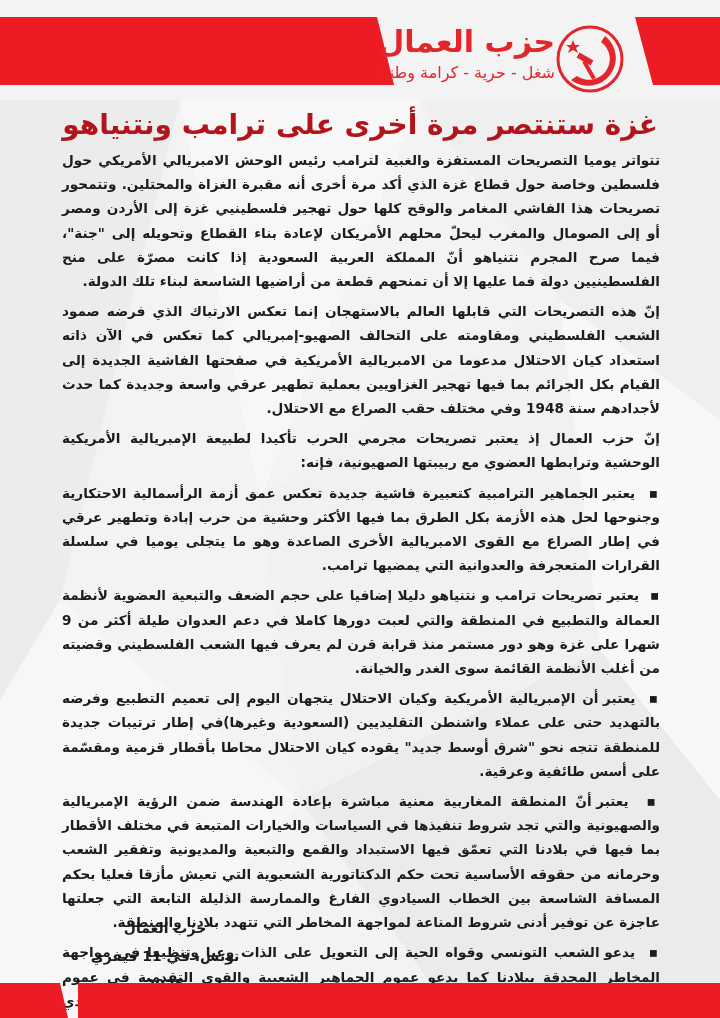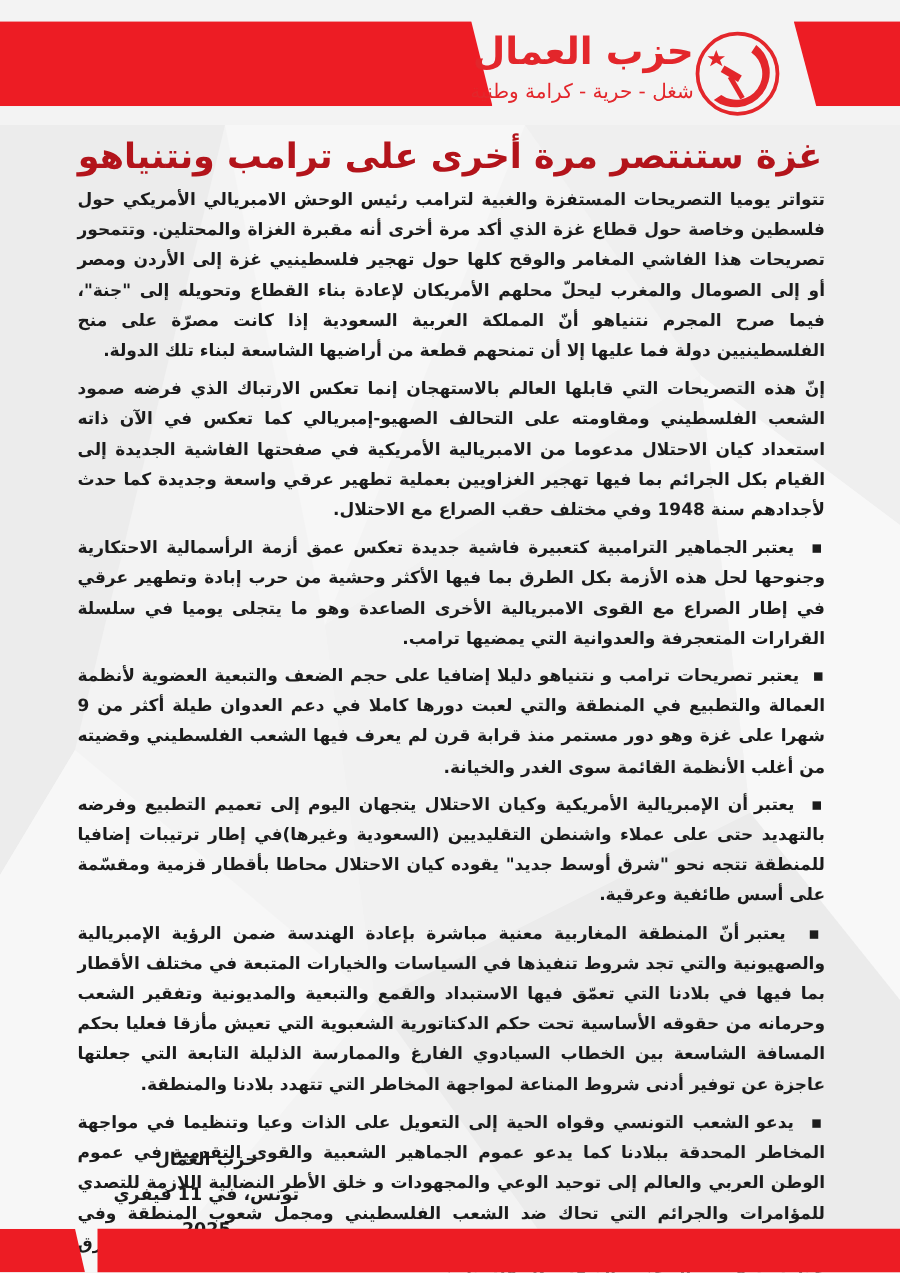--- a/index.html
+++ b/index.html
@@ -75,23 +75,24 @@
   </svg>
   <div class="brand-name">حزب العمال</div>
   <div class="brand-slogan">شغل - حرية - كرامة وطنية</div>
 </div>
 
 <div class="title">غزة ستنتصر مرة أخرى على ترامب ونتنياهو</div>
 
 <div class="content">
   <p>تتواتر يوميا التصريحات المستفزة والغبية لترامب رئيس الوحش الامبريالي الأمريكي حول فلسطين وخاصة حول قطاع غزة الذي أكد مرة أخرى أنه مقبرة الغزاة والمحتلين. وتتمحور تصريحات هذا الفاشي المغامر والوقح كلها حول تهجير فلسطينيي غزة إلى الأردن ومصر أو إلى الصومال والمغرب ليحلّ محلهم الأمريكان لإعادة بناء القطاع وتحويله إلى "جنة"، فيما صرح المجرم نتنياهو أنّ المملكة العربية السعودية إذا كانت مصرّة على منح الفلسطينيين دولة فما عليها إلا أن تمنحهم قطعة من أراضيها الشاسعة لبناء تلك الدولة.</p>
   <p>إنّ هذه التصريحات التي قابلها العالم بالاستهجان إنما تعكس الارتباك الذي فرضه صمود الشعب الفلسطيني ومقاومته على التحالف الصهيو-إمبريالي كما تعكس في الآن ذاته استعداد كيان الاحتلال مدعوما من الامبريالية الأمريكية في صفحتها الفاشية الجديدة إلى القيام بكل الجرائم بما فيها تهجير الغزاويين بعملية تطهير عرقي واسعة وجديدة  كما حدث لأجدادهم سنة 1948 وفي مختلف حقب الصراع مع الاحتلال.</p>
+  <p>إنّ حزب العمال إذ يعتبر تصريحات مجرمي الحرب تأكيدا لطبيعة الإمبريالية الأمريكية الوحشية وترابطها العضوي مع ربيبتها الصهيونية، فإنه:</p>
   <p class="bullet">يعتبر الجماهير الترامبية كتعبيرة فاشية جديدة تعكس عمق أزمة الرأسمالية الاحتكارية وجنوحها لحل هذه الأزمة بكل الطرق بما فيها الأكثر وحشية من حرب إبادة وتطهير عرقي في إطار الصراع مع القوى الامبريالية الأخرى الصاعدة وهو ما يتجلى يوميا في سلسلة القرارات المتعجرفة والعدوانية التي يمضيها ترامب.</p>
   <p class="bullet">يعتبر تصريحات ترامب و نتنياهو دليلا إضافيا على حجم الضعف والتبعية العضوية لأنظمة العمالة والتطبيع في المنطقة والتي لعبت دورها كاملا في دعم العدوان طيلة أكثر من 9 شهرا على غزة وهو دور مستمر منذ قرابة قرن لم يعرف فيها الشعب الفلسطيني وقضيته من أغلب الأنظمة القائمة سوى الغدر والخيانة.</p>
-  <p class="bullet">يعتبر أن الإمبريالية الأمريكية وكيان الاحتلال يتجهان اليوم إلى تعميم التطبيع وفرضه بالتهديد حتى على عملاء واشنطن التقليديين (السعودية وغيرها)في إطار ترتيبات إضافيا للمنطقة تتجه نحو "شرق أوسط جديد" يقوده كيان الاحتلال محاطا بأقطار قزمية ومقسّمة على أسس طائفية وعرقية.</p>
+  <p class="bullet">يعتبر أن الإمبريالية الأمريكية وكيان الاحتلال يتجهان اليوم إلى تعميم التطبيع وفرضه بالتهديد حتى على عملاء واشنطن التقليديين (السعودية وغيرها)في إطار ترتيبات جديدة للمنطقة تتجه نحو "شرق أوسط جديد" يقوده كيان الاحتلال محاطا بأقطار قزمية ومقسّمة على أسس طائفية وعرقية.</p>
   <p class="bullet">يعتبر أنّ المنطقة المغاربية معنية مباشرة بإعادة الهندسة ضمن الرؤية الإمبريالية والصهيونية والتي تجد شروط تنفيذها في السياسات والخيارات المتبعة في مختلف الأقطار بما فيها في بلادنا التي تعمّق فيها الاستبداد والقمع والتبعية والمديونية وتفقير الشعب وحرمانه من حقوقه الأساسية تحت حكم الدكتاتورية الشعبوية التي تعيش مأزقا فعليا بحكم المسافة الشاسعة بين الخطاب السيادوي الفارغ والممارسة الذليلة التابعة التي جعلتها عاجزة  عن توفير أدنى شروط المناعة لمواجهة المخاطر التي تتهدد بلادنا والمنطقة.</p>
   <p class="bullet">يدعو الشعب التونسي وقواه الحية إلى التعويل على الذات وعيا وتنظيما في مواجهة المخاطر المحدقة ببلادنا كما يدعو عموم الجماهير الشعبية والقوى التقدمية في عموم الوطن العربي والعالم إلى توحيد الوعي والمجهودات و خلق الأطر النضالية اللازمة للتصدي للمؤامرات والجرائم التي تحاك ضد الشعب الفلسطيني ومجمل شعوب المنطقة وفي مقدمة ذلك نوايا "خلق وطن بديل" أو "شراء غزة" من طرف التاجر ترامب الذي ستغرق غطرسته في رمال غزة والضفة وكل فلسطين.</p>
 </div>
 
 <div class="signature">
   <div>حزب العمال</div>
   <div>تونس، في 11 فيفري 2025</div>
 </div>
 
 <div class="footer-band">

